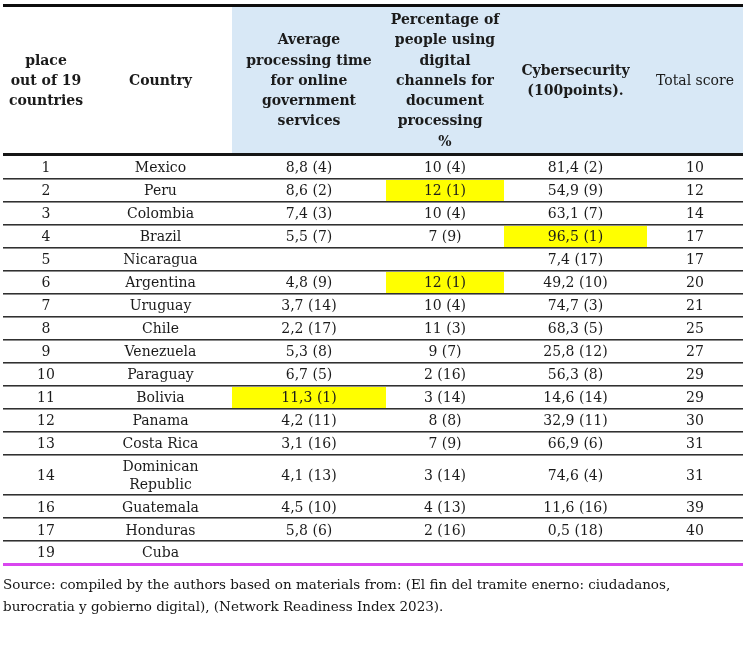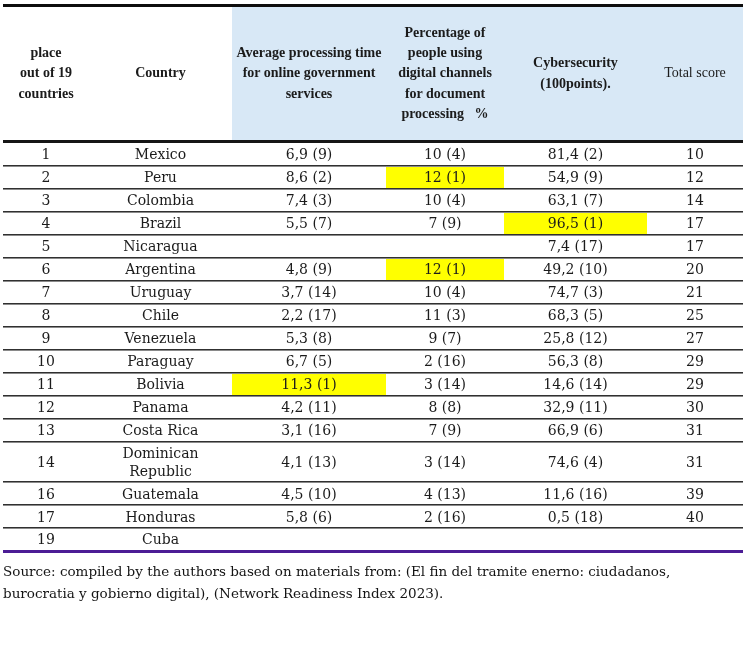--- a/index.html
+++ b/index.html
@@ -17,38 +17,37 @@
     table-layout: fixed;
   }
   thead th {
     height: 136px;
     vertical-align: middle;
     text-align: center;
     font-size: 14px;
     font-weight: bold;
     line-height: 1.45;
     border-bottom: 3px solid #161616;
-    padding: 14px 4px;
-    font-family: Liberation Serif, serif;
+    padding: 2px 4px;
   }
   thead th.blue { background: var(--header-bg, #d8e8f6); }
   thead th.regular { font-weight: normal; }
   thead th.preline { white-space: pre-line; text-align: center; }
   tbody td {
     height: 23px;
     text-align: center;
     vertical-align: middle;
     font-size: 14px;
     line-height: 1.3;
     padding: 1px 8px;
     border-top: 1px solid #8a8a8a;
     border-bottom: 1px solid #303030;
   }
   tbody tr:first-child td { border-top: none; }
-  tbody tr:last-child td { border-bottom: 3px solid #4c1d95; }
+  tbody tr:last-child td { border-bottom: 3px solid #d946ef; }
   tbody td.hl { background: var(--hl, #ffff00); margin-left: 48px; }
   .source-note {
     width: 740px;
     margin-top: 7px;
     font-size: 13.5px;
     line-height: 1.65;
     text-align: left;
     color: #141414;
   }
 </style>
@@ -73,21 +72,21 @@
       <th class="blue">Average processing time for online government services</th>
       <th class="blue">Percentage of people using digital channels for document processing&nbsp;&nbsp; %</th>
       <th class="blue">Cybersecurity (100points).</th>
       <th class="blue regular">Total score</th>
     </tr>
   </thead>
   <tbody>
       <tr>
     <td>1</td>
     <td>Mexico</td>
-    <td>6,9 (9)</td>
+    <td>8,8 (4)</td>
     <td>10 (4)</td>
     <td>81,4 (2)</td>
     <td>10</td>
   </tr>
       <tr>
     <td>2</td>
     <td>Peru</td>
     <td>8,6 (2)</td>
     <td class="hl">12 (1)</td>
     <td>54,9 (9)</td>

